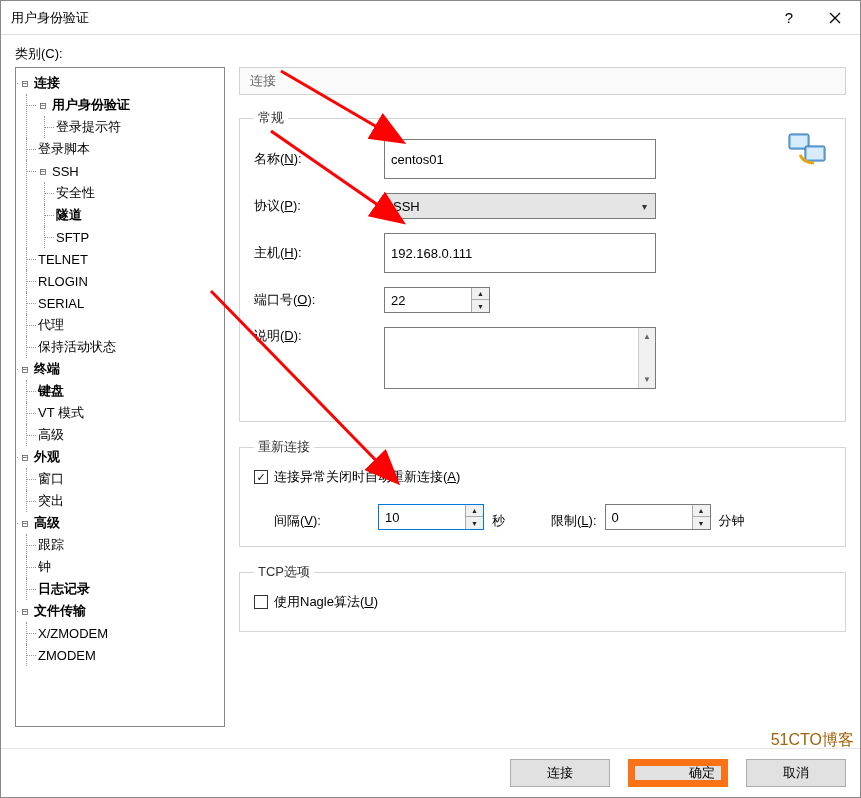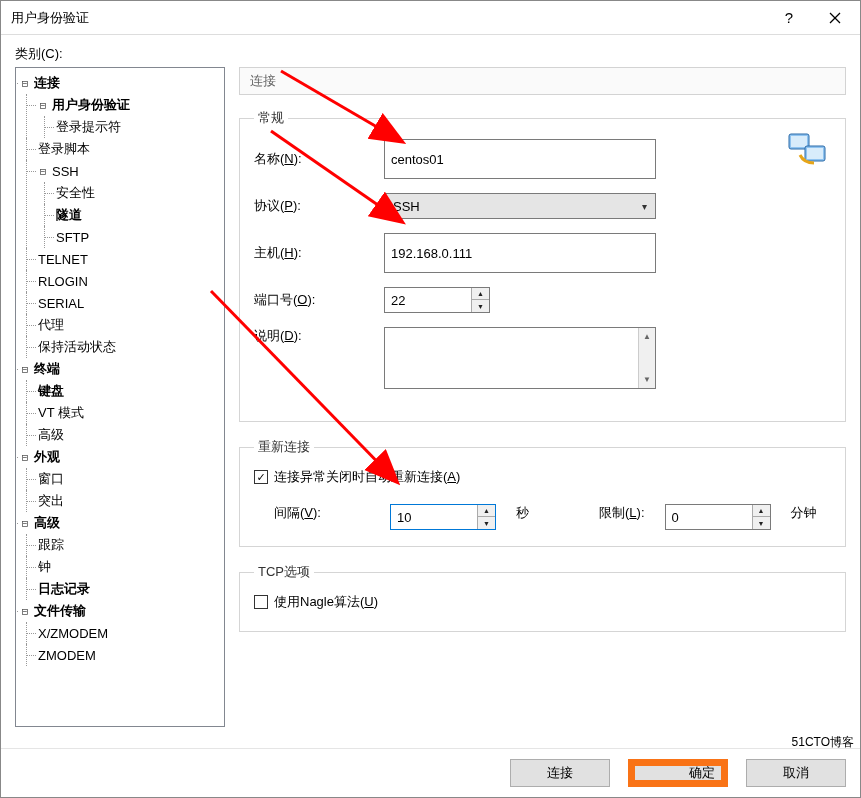--- a/index.html
+++ b/index.html
@@ -206,22 +206,22 @@
   border: 1px solid #333;
   display: inline-flex;
   align-items: center;
   justify-content: center;
   margin-right: 6px;
   font-size: 11px;
 }
 .chkrow { display: flex; align-items: center; margin-bottom: 18px; }
 .reconnect-row {
   display: flex;
-  align-items: flex-start;
-  gap: 20px;
+  align-items: flex-end;
+  gap: 8px;
   padding-left: 20px;
 }
 .reconnect-row .lbl2 { width: 96px; }
 .computer-icon {
   position: absolute;
   right: 18px;
   top: 66px;
 }
 .footer {
   display: flex;
@@ -237,22 +237,22 @@
   background: #e1e1e1;
   display: flex;
   align-items: center;
   justify-content: center;
 }
 .btn.default { border: 7px solid #f97316; padding-left: 48px; }
 .watermark {
   position: absolute;
   right: 6px;
   bottom: 46px;
-  font-size: 12px;
-  color: #000000;
+  font-size: 16px;
+  color: #a16207;
 }
 .arrow-overlay {
   position: absolute;
   left: 0; top: 0;
   pointer-events: none;
 }
 </style>
 </head>
 <body>
 

